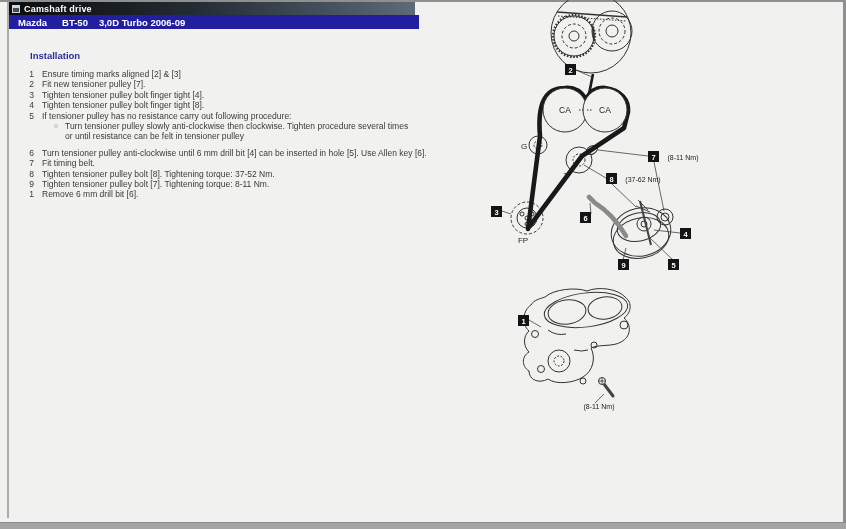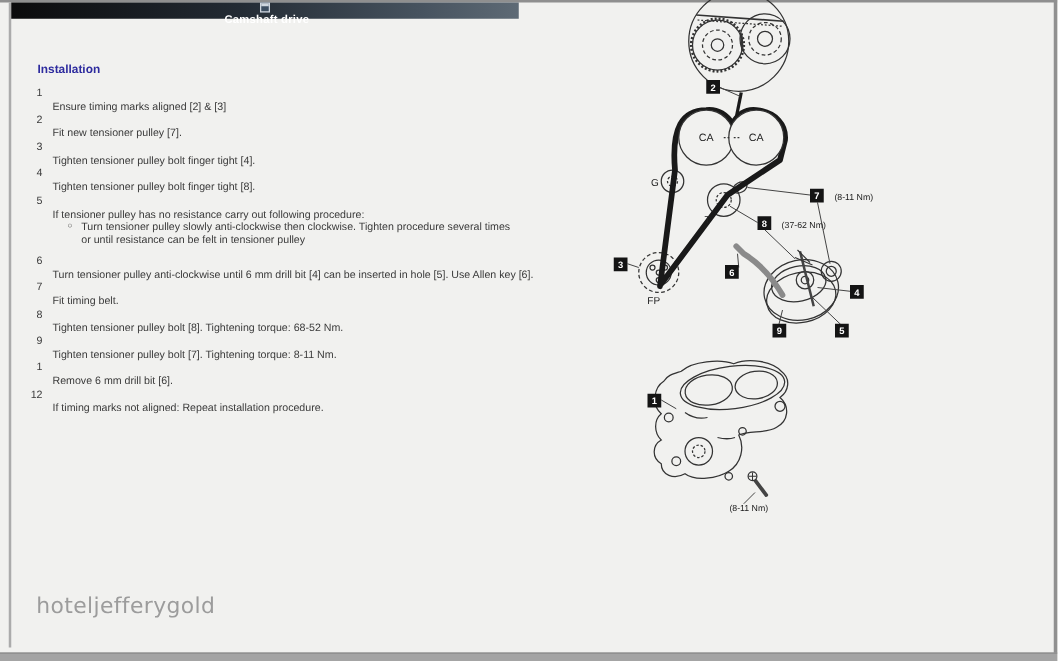--- a/index.html
+++ b/index.html
@@ -9,21 +9,21 @@
   }
   
   .edge-top{position:absolute;left:0;top:0;width:846px;height:2px;background:#8f8f8f;}
   .edge-right{position:absolute;right:0;top:0;width:3px;height:523px;background:#909090;}
   .edge-bottom{position:absolute;left:0;bottom:0;width:846px;height:6px;background:#a4a4a4;border-top:1px solid #8b8b8b;}
   .edge-left{position:absolute;left:7px;top:2px;width:2px;height:516px;background:#ababab;}
 
   .titlebar{
     position:absolute;left:9px;top:2px;width:406px;height:13px;
     background:linear-gradient(90deg,#0b0b0c 0%,#232b34 45%,#46525e 80%,#5e6a75 100%);
-    display:flex;align-items:center;padding-left:3px;box-sizing:border-box;flex-direction:column;
+    display:flex;align-items:center;padding-left:3px;box-sizing:border-box;
   }
   .app-icon{width:8px;height:8px;margin-right:4px;flex:none;
     background:#3d4e61;border:1px solid #cfd6de;box-sizing:border-box;position:relative;}
   .app-icon::after{content:"";position:absolute;left:0;top:0;width:6px;height:2px;background:#cfd6de;}
   .title-text{color:#ffffff;font-size:9px;font-weight:bold;letter-spacing:.2px;white-space:nowrap;}
 
   .modelbar{
     position:absolute;left:9px;top:15px;width:410px;height:14px;background:#211f9f;
     color:#ffffff;display:flex;align-items:center;padding-left:9px;box-sizing:border-box;
     font-size:9.5px;font-weight:bold;white-space:nowrap;
@@ -35,21 +35,21 @@
     position:absolute;left:30px;top:50px;font-size:9.5px;font-weight:bold;color:#2d2b9e;
   }
 
   .steps{
     position:absolute;left:11px;top:69px;width:436px;
     font-size:8.5px;color:#3a3a3a;
   }
   .step{display:flex;line-height:10.4px;}
   .step.gap-before{margin-top:6px;}
   .step-num{width:23px;text-align:right;margin-right:8px;flex:none;}
-  .step-text{width:396px;margin-top:11px;}
+  .step-text{width:396px;}
   .substep{display:flex;line-height:10.4px;margin-left:43px;}
   .substep-bullet{width:11px;flex:none;font-size:6.5px;line-height:10.4px;}
   .substep-text{width:352px;}
 
   .diagram{position:absolute;left:478px;top:0;width:290px;height:430px;}
 
   .watermark{
     position:absolute;left:29px;top:475px;font-size:17.5px;color:#9c9c9c;
     font-family:"DejaVu Sans",sans-serif;letter-spacing:.3px;
   }
@@ -62,20 +62,25 @@
   <div class="edge-top"></div>
   <div class="edge-right"></div>
   <div class="edge-left"></div>
   <div class="edge-bottom"></div>
 
   <div class="titlebar">
     <span class="app-icon"></span>
     <span class="title-text">Camshaft drive</span>
   </div>
 
+  <div class="modelbar">
+    <span class="make">Mazda</span>
+    <span class="model">BT-50</span>
+    <span class="engine">3,0D Turbo 2006-09</span>
+  </div>
 
   <div class="section-heading">Installation</div>
 
   <div class="steps">
       <div class="step">
         <span class="step-num">1</span>
         <span class="step-text">Ensure timing marks aligned [2] &amp; [3]</span>
       </div>
       <div class="step">
         <span class="step-num">2</span>
@@ -100,33 +105,29 @@
       <div class="step gap-before">
         <span class="step-num">6</span>
         <span class="step-text">Turn tensioner pulley anti-clockwise until 6 mm drill bit [4] can be inserted in hole [5]. Use Allen key [6].</span>
       </div>
       <div class="step">
         <span class="step-num">7</span>
         <span class="step-text">Fit timing belt.</span>
       </div>
       <div class="step">
         <span class="step-num">8</span>
-        <span class="step-text">Tighten tensioner pulley bolt [8]. Tightening torque: 68-52 Nm.</span>
+        <span class="step-text">Tighten tensioner pulley bolt [8]. Tightening torque: 37-52 Nm.</span>
       </div>
       <div class="step">
         <span class="step-num">9</span>
         <span class="step-text">Tighten tensioner pulley bolt [7]. Tightening torque: 8-11 Nm.</span>
       </div>
       <div class="step">
         <span class="step-num">1</span>
         <span class="step-text">Remove 6 mm drill bit [6].</span>
-      </div>
-      <div class="step">
-        <span class="step-num">12</span>
-        <span class="step-text">If timing marks not aligned: Repeat installation procedure.</span>
       </div>
     </div>
 
   <svg class="diagram" viewBox="0 0 290 430" width="290" height="430">
     <g stroke="#333" fill="none" stroke-width="1">
 
       <g>
         <circle cx="113" cy="33" r="40"></circle>
         <circle cx="96" cy="36" r="20"></circle>
         <circle cx="96" cy="36" r="21" stroke-width="2.2" stroke-dasharray="1.6,1.6"></circle>
@@ -270,14 +271,13 @@
 
     <g font-family="Liberation Sans, sans-serif" fill="#222" text-anchor="middle">
       <text x="87" y="113" font-size="8.5">CA</text>
       <text x="127" y="113" font-size="8.5">CA</text>
       <text x="46" y="149" font-size="8">G</text>
       <text x="88" y="178" font-size="8">T</text>
       <text x="45" y="243" font-size="8">FP</text>
     </g>
   </svg>
 
-  <div class="watermark">hoteljefferygold</div>
 </div>
 
 </body></html>

